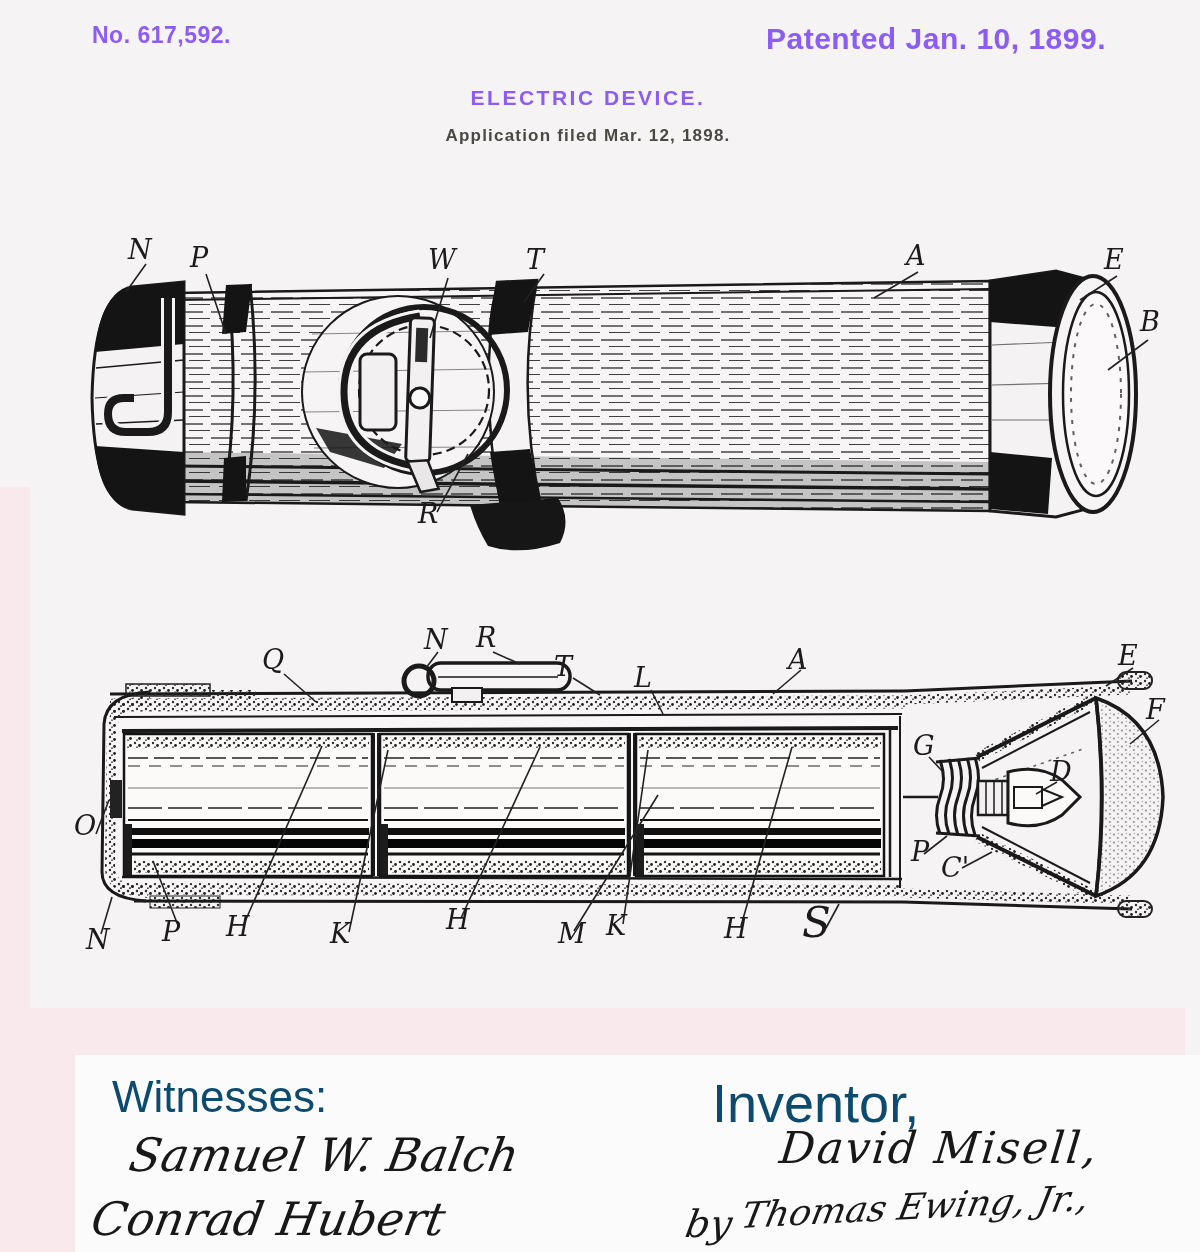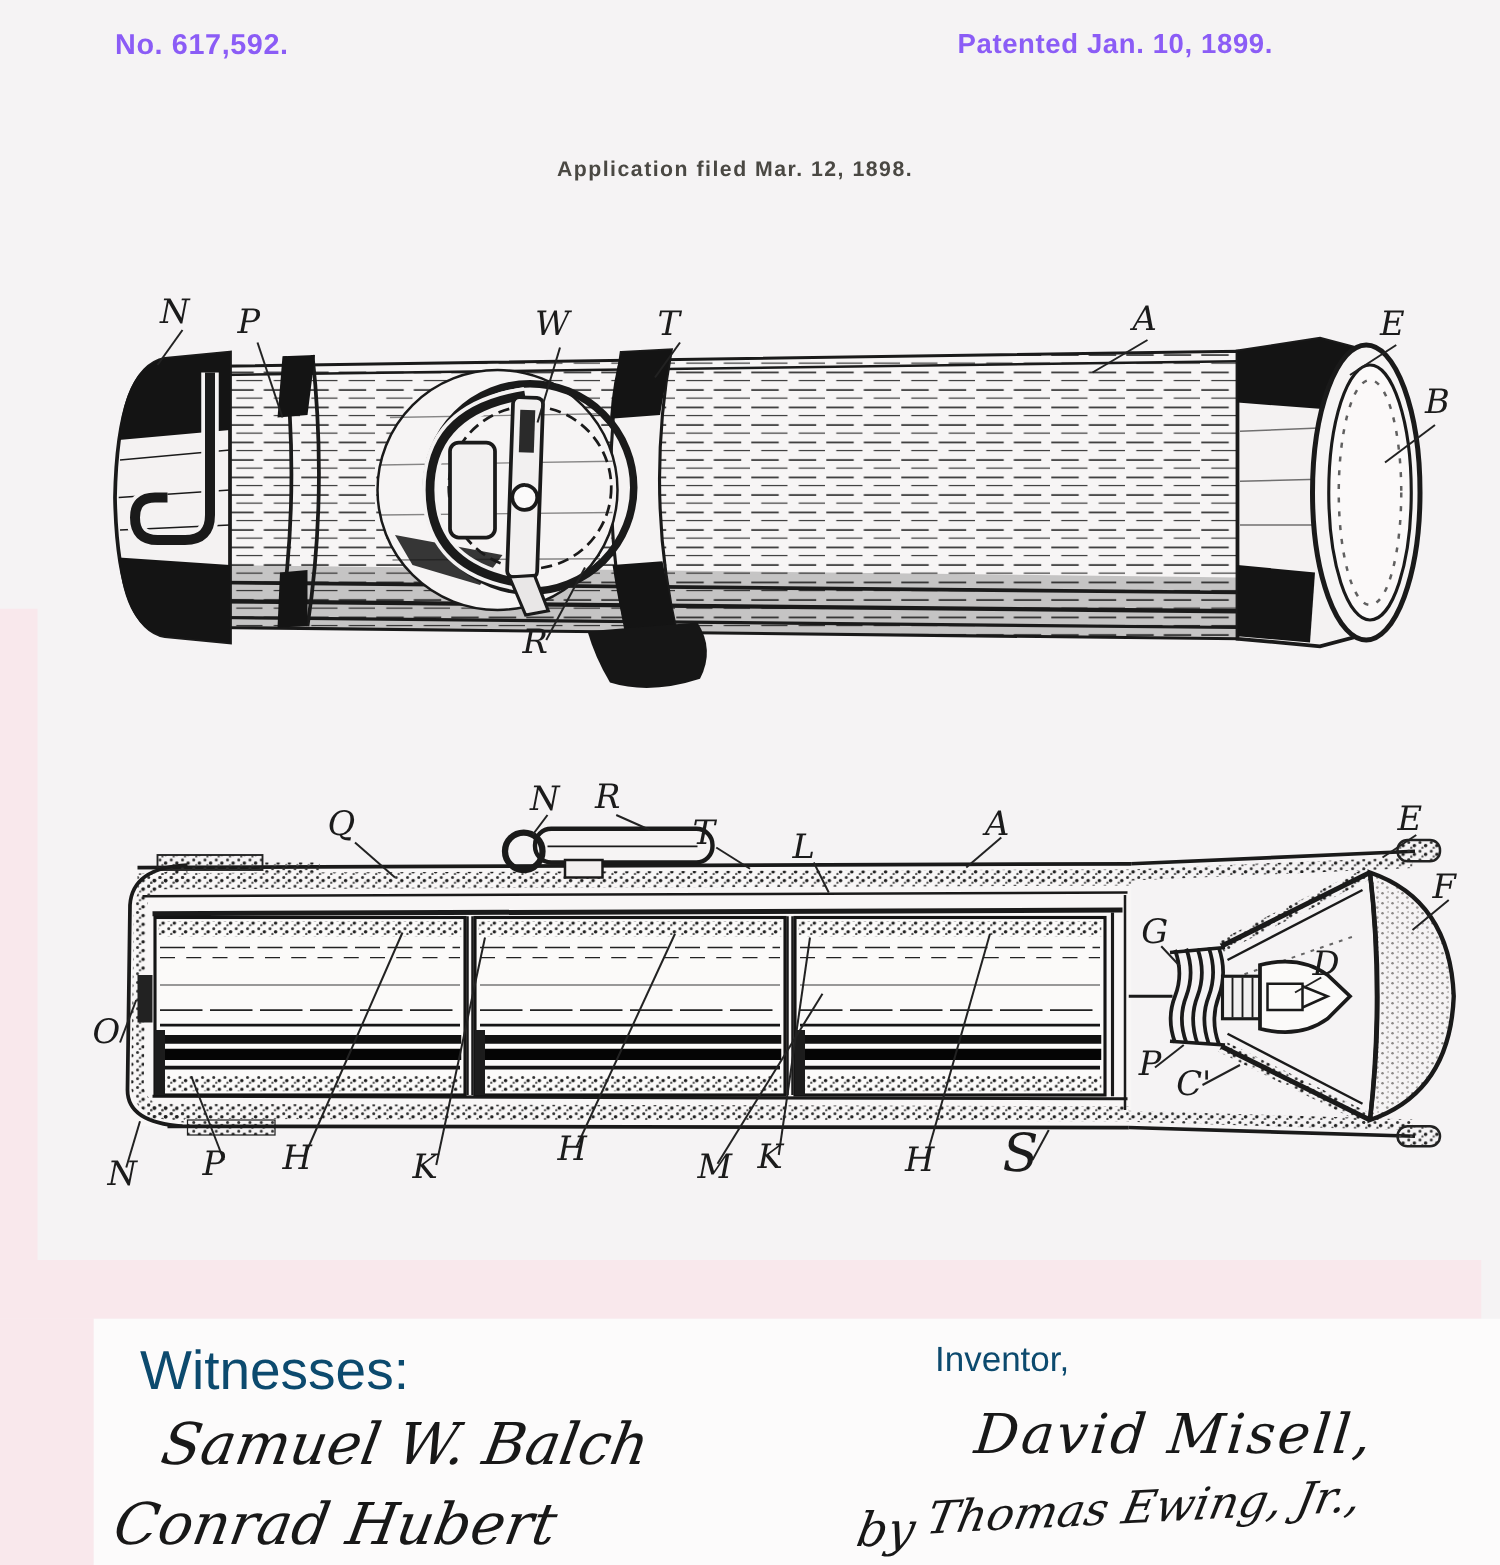--- a/index.html
+++ b/index.html
@@ -252,21 +252,22 @@
         <line x1="349" y1="932" x2="388" y2="750"></line>
         <line x1="461" y1="918" x2="540" y2="747"></line>
         <line x1="574" y1="931" x2="658" y2="795"></line>
         <line x1="623" y1="924" x2="648" y2="750"></line>
         <line x1="741" y1="926" x2="792" y2="747"></line>
       </g>
     </g>
   </svg>
 
   <div class="hdr" style="left:92px; top:22px; font-size:23px; letter-spacing:0.5px;">No. 617,592.</div>
-  <div class="hdr" style="left:766px; top:22px; font-size:22px; letter-spacing:0.5px;">Patented Jan. 10, 1899.</div>
+  <div class="hdr" style="left:766px; top:22px; font-size:30px; letter-spacing:0.5px;">Patented Jan. 10, 1899.</div>
+  <div class="hdr center" style="top:86px; font-size:21px; letter-spacing:2.5px;">ELECTRIC DEVICE.</div>
   <div class="hdr center appline" style="top:126px; font-size:17px; letter-spacing:1.2px;">Application filed Mar. 12, 1898.</div>
 
 
   <span class="fig-label" style="left:128px; top:234px;">N</span>
   <span class="fig-label" style="left:190px; top:242px;">P</span>
   <span class="fig-label" style="left:428px; top:244px;">W</span>
   <span class="fig-label" style="left:526px; top:244px;">T</span>
   <span class="fig-label" style="left:906px; top:240px;">A</span>
   <span class="fig-label" style="left:1104px; top:244px;">E</span>
   <span class="fig-label" style="left:1140px; top:306px;">B</span>
@@ -297,18 +298,18 @@
   <span class="fig-label" style="left:446px; top:904px;">H</span>
   <span class="fig-label" style="left:558px; top:918px;">M</span>
   <span class="fig-label" style="left:606px; top:910px;">K</span>
   <span class="fig-label" style="left:724px; top:913px;">H</span>
   <span class="fig-label big" style="left:802px; top:898px;">S</span>
 
   <div class="mono-big" style="left:112px; top:1072px; font-size:44px;">Witnesses:</div>
   <div class="script" style="left:130px; top:1128px; font-size:46px;">Samuel W. Balch</div>
   <div class="script" style="left:92px; top:1192px; font-size:46px;">Conrad Hubert</div>
 
-  <div class="mono-big" style="left:748px; top:1072px; font-size:28px;">Inventor,</div>
+  <div class="mono-big" style="left:712px; top:1072px; font-size:54px;">Inventor,</div>
   <div class="script" style="left:780px; top:1122px; font-size:44px; letter-spacing:2px; transform:skewX(-6deg);">David Misell,</div>
   <div class="script" style="left:686px; top:1202px; font-size:38px;">by</div>
   <div class="script" style="left:744px; top:1186px; font-size:36px; transform:skewX(-14deg) rotate(-3deg);">Thomas Ewing, Jr.,</div>
 
 </div>
 
 </body></html>

